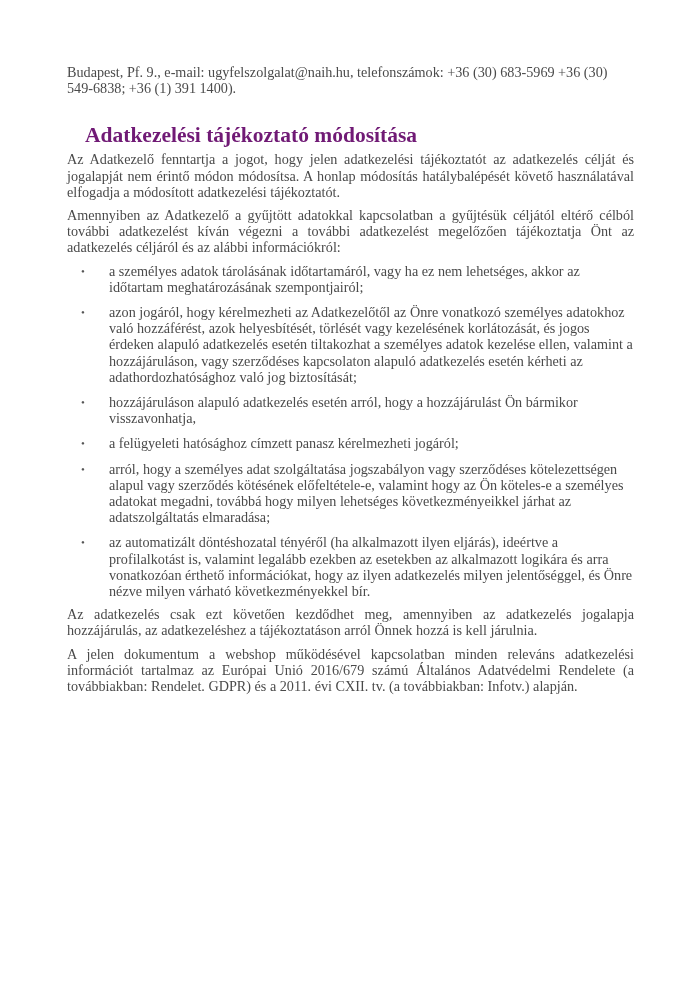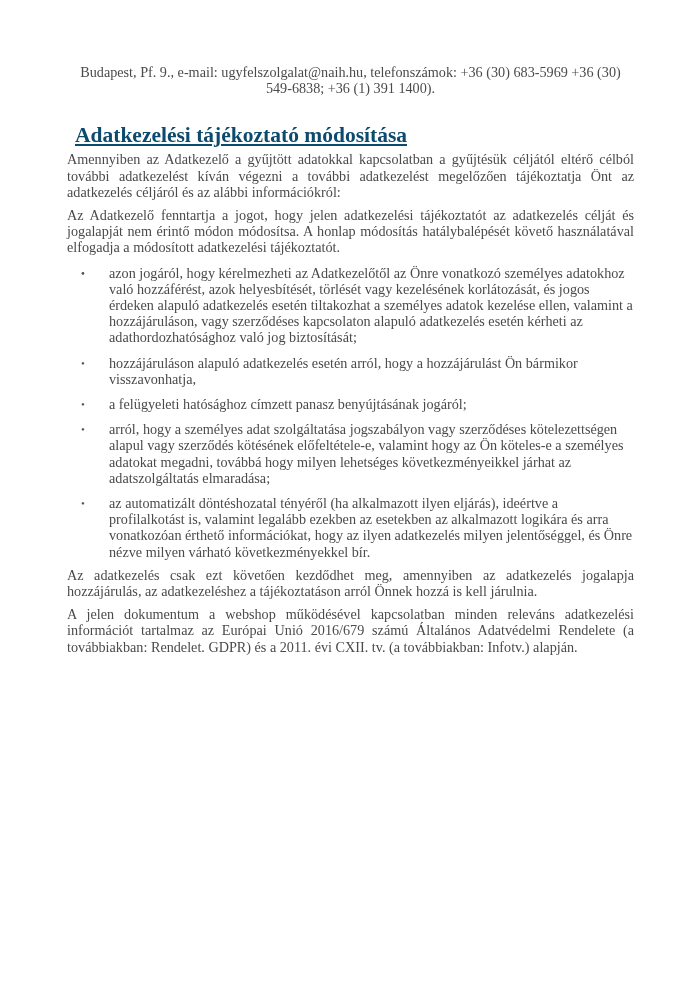--- a/index.html
+++ b/index.html
@@ -3,57 +3,58 @@
 <meta charset="utf-8">
 <style>
   html, body { margin: 0; padding: 0; background: #ffffff; }
   body { width: 700px; height: 991px; position: relative; overflow: hidden; }
   .page {
     position: absolute; left: 67px; top: 64px; width: 567px;
     font-family: "Liberation Serif", "DejaVu Serif", serif;
     font-size: 14.2px; line-height: 16.2px; color: #4a4a4a;
   }
   p { margin: 0 0 7px 0; text-align: justify; }
-  p.left { text-align: center; }
+  p.left { text-align: left; }
   h2 {
     font-family: "Liberation Serif", "DejaVu Serif", serif;
     font-weight: bold; font-size: 21.5px; line-height: 24px;
-    color: #0c4a6e; margin: 27px 0 4px 8px; text-decoration: underline;
+    color: #701a75; margin: 27px 0 4px 18px;
   }
   ul { list-style: none; margin: 0 0 7px 0; padding: 0; }
   ul li { position: relative; padding-left: 42px; margin-bottom: 9px; text-align: left; }
   ul li .bullet { position: absolute; left: 14px; top: 0; font-size: 11px; color: #555; }
   ul li:last-child { margin-bottom: 7px; }
 </style>
 </head>
 <body>
 
 <div class="page">
   <p class="left">Budapest, Pf. 9., e-mail: ugyfelszolgalat@naih.hu, telefonszámok: +36 (30) 683-5969 +36 (30) 549-6838; +36 (1) 391 1400).</p>
 
   <h2>Adatkezelési tájékoztató módosítása</h2>
 
+  <p>Az Adatkezelő fenntartja a jogot, hogy jelen adatkezelési tájékoztatót az adatkezelés célját és jogalapját nem érintő módon módosítsa. A honlap módosítás hatálybalépését követő használatával elfogadja a módosított adatkezelési tájékoztatót.</p>
   <p>Amennyiben az Adatkezelő a gyűjtött adatokkal kapcsolatban a gyűjtésük céljától eltérő célból további adatkezelést kíván végezni a további adatkezelést megelőzően tájékoztatja Önt az adatkezelés céljáról és az alábbi információkról:</p>
-  <p>Az Adatkezelő fenntartja a jogot, hogy jelen adatkezelési tájékoztatót az adatkezelés célját és jogalapját nem érintő módon módosítsa. A honlap módosítás hatálybalépését követő használatával elfogadja a módosított adatkezelési tájékoztatót.</p>
 
   <ul>
     <li>
       <span class="bullet">•</span>
+      <span>a személyes adatok tárolásának időtartamáról, vagy ha ez nem lehetséges, akkor az időtartam meghatározásának szempontjairól;</span>
     </li>
     <li>
       <span class="bullet">•</span>
       <span>azon jogáról, hogy kérelmezheti az Adatkezelőtől az Önre vonatkozó személyes adatokhoz való hozzáférést, azok helyesbítését, törlését vagy kezelésének korlátozását, és jogos érdeken alapuló adatkezelés esetén tiltakozhat a személyes adatok kezelése ellen, valamint a hozzájáruláson, vagy szerződéses kapcsolaton alapuló adatkezelés esetén kérheti az adathordozhatósághoz való jog biztosítását;</span>
     </li>
     <li>
       <span class="bullet">•</span>
       <span>hozzájáruláson alapuló adatkezelés esetén arról, hogy a hozzájárulást Ön bármikor visszavonhatja,</span>
     </li>
     <li>
       <span class="bullet">•</span>
-      <span>a felügyeleti hatósághoz címzett panasz benyújtásának jogáról;</span>
+      <span>a felügyeleti hatósághoz címzett panasz kérelmezheti jogáról;</span>
     </li>
     <li>
       <span class="bullet">•</span>
       <span>arról, hogy a személyes adat szolgáltatása jogszabályon vagy szerződéses kötelezettségen alapul vagy szerződés kötésének előfeltétele-e, valamint hogy az Ön köteles-e a személyes adatokat megadni, továbbá hogy milyen lehetséges következményeikkel járhat az adatszolgáltatás elmaradása;</span>
     </li>
     <li>
       <span class="bullet">•</span>
       <span>az automatizált döntéshozatal tényéről (ha alkalmazott ilyen eljárás), ideértve a profilalkotást is, valamint legalább ezekben az esetekben az alkalmazott logikára és arra vonatkozóan érthető információkat, hogy az ilyen adatkezelés milyen jelentőséggel, és Önre nézve milyen várható következményekkel bír.</span>
     </li>
   </ul>

